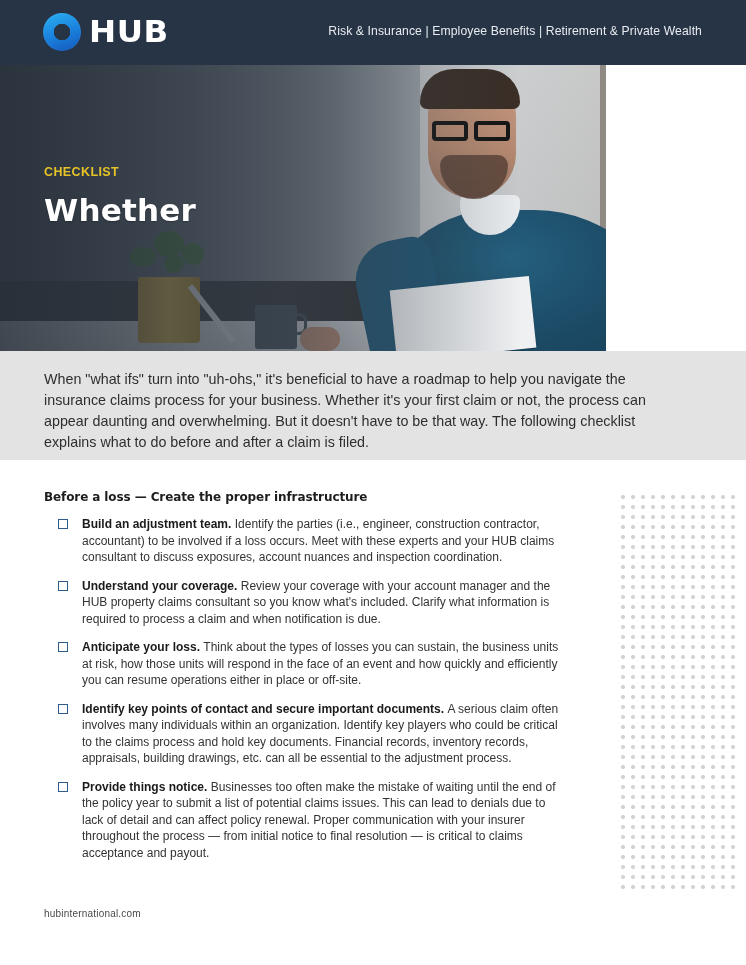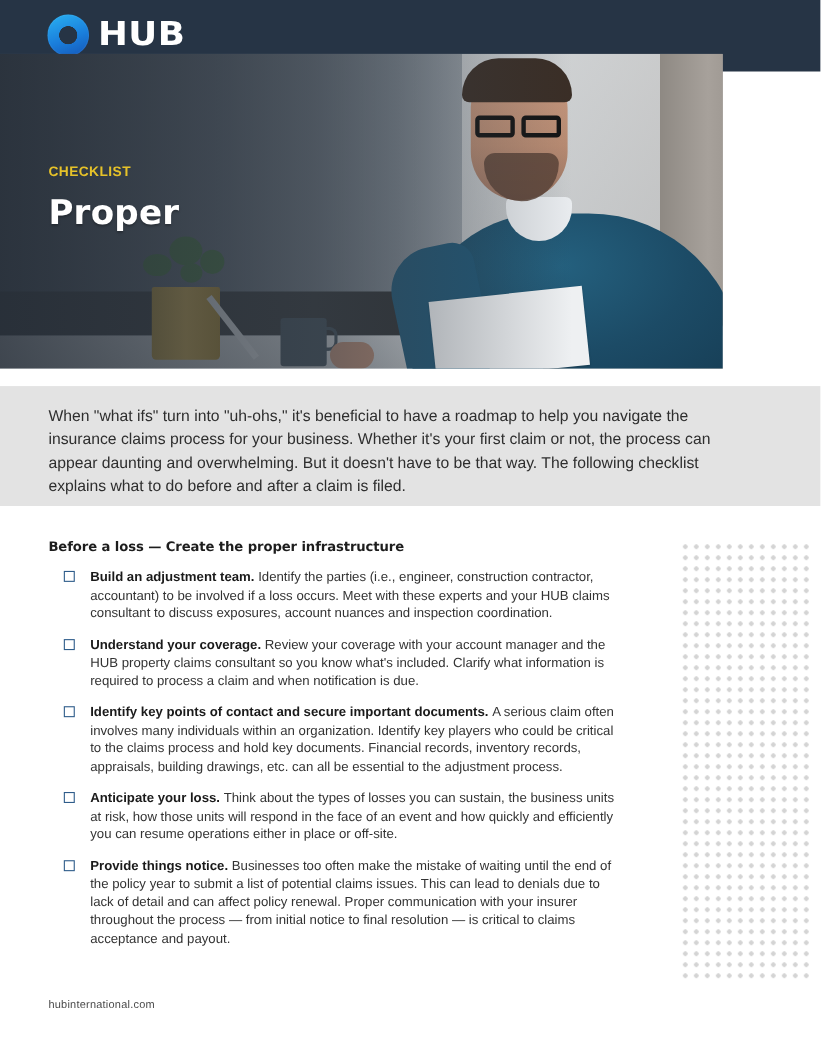--- a/index.html
+++ b/index.html
@@ -10,21 +10,21 @@
     .topbar { position: absolute; left: 0; top: 0; width: 746px; height: 65px; background: #263445; padding-left: 32px; }
     .logo { position: absolute; left: 43px; top: 12px; height: 40px; display: flex; align-items: center; }
     .logo-ring { width: 38px; height: 38px; border-radius: 50%;
       background: radial-gradient(circle at 50% 50%, #263445 0 8px, transparent 8.5px),
                   linear-gradient(160deg, #2ab2f2 0%, #1a7fdc 55%, #1456b8 100%);
       box-shadow: inset 0 0 0 1px rgba(255,255,255,0.05); }
     .logo-text { margin-left: 8px; font-family: "DejaVu Sans", sans-serif; font-weight: 900; font-size: 30px; letter-spacing: 0.5px; color: #ffffff; line-height: 1; transform: scaleX(1.08); transform-origin: left center; }
     .tagline { position: absolute; right: 44px; top: 24px; color: #e8ecf0; font-size: 12.2px; letter-spacing: 0.1px; }
 
     
-    .hero { position: absolute; left: 0; top: 49px; width: 657px; height: 286px; overflow: hidden;
+    .hero { position: absolute; left: 0; top: 65px; width: 606px; height: 286px; overflow: hidden;
       background: linear-gradient(90deg, #3e4752 0%, #5a6470 30%, #7f8891 55%, #b8bcbf 78%, #9c9794 100%); }
     .hero .wall-light { position: absolute; left: 420px; top: 0; width: 190px; height: 270px; background: linear-gradient(180deg, #d6d8d9, #c5c7c8); opacity: .75; }
     .hero .curtain { position: absolute; left: 600px; top: 0; width: 146px; height: 286px; background: linear-gradient(90deg, #8e8983 0%, #a7a19b 30%, #928c86 60%, #a9a39d 100%); }
     .hero .shade { position: absolute; left: 0; top: 0; width: 520px; height: 286px; background: linear-gradient(90deg, rgba(40,48,58,.85) 0%, rgba(55,63,72,.6) 55%, rgba(70,78,86,0) 100%); }
     .hero .shelf { position: absolute; left: 0; top: 216px; width: 400px; height: 40px; background: #2d3033; }
     .hero .desk { position: absolute; left: 0; top: 256px; width: 746px; height: 30px; background: linear-gradient(180deg, #cfd2d5, #bfc3c6); }
     .hero .pot { position: absolute; left: 138px; top: 212px; width: 62px; height: 66px; background: linear-gradient(90deg, #b8922e, #d3aa43 50%, #a98426); border-radius: 2px 2px 4px 4px; }
     .hero .plant { position: absolute; left: 120px; top: 160px; width: 100px; height: 60px; }
     .hero .plant span { position: absolute; background: #3f6e3b; border-radius: 50%; }
     .hero .mug { position: absolute; left: 255px; top: 240px; width: 42px; height: 44px; background: #3c4a55; border-radius: 3px; }
@@ -66,20 +66,21 @@
     .footer { position: absolute; left: 44px; top: 908px; font-size: 10px; color: #4a4a4a; letter-spacing: 0.2px; }
   </style>
 </head>
 <body>
 
 <div class="topbar">
   <div class="logo">
     <div class="logo-ring"></div>
     <div class="logo-text">HUB</div>
   </div>
+  <div class="tagline">Risk &amp; Insurance | Employee Benefits | Retirement &amp; Private Wealth</div>
 </div>
 
 <div class="hero">
   <div class="wall-light"></div>
   <div class="curtain"></div>
   <div class="shelf"></div>
   <div class="desk"></div>
   <div class="plant">
     <span style="left:10px;top:22px;width:26px;height:20px;"></span>
     <span style="left:34px;top:6px;width:30px;height:26px;"></span>
@@ -100,21 +101,21 @@
     <span style="left:4px;"></span>
       <span style="left:46px;"></span>
   </div>
   <div class="paper"></div>
   <div class="hand"></div>
   <div class="shade"></div>
 
   <div class="hero-text">
     <div class="eyebrow">CHECKLIST</div>
     <div class="title">
-      <div>Proper</div>
+      <div>Whether</div>
     </div>
   </div>
 </div>
 
 <div class="intro">
   <p>When "what ifs" turn into "uh-ohs," it's beneficial to have a roadmap to help you navigate the insurance claims process for your business. Whether it's your first claim or not, the process can appear daunting and overwhelming. But it doesn't have to be that way. The following checklist explains what to do before and after a claim is filed.</p>
 </div>
 
 <div class="content">
   <div class="section-head">Before a loss — Create the proper infrastructure</div>
@@ -124,27 +125,27 @@
       <b>Build an adjustment team. </b>
       <span>Identify the parties (i.e., engineer, construction contractor, accountant) to be involved if a loss occurs. Meet with these experts and your HUB claims consultant to discuss exposures, account nuances and inspection coordination.</span>
     </li>
     <li class="item">
       <span class="box"></span>
       <b>Understand your coverage. </b>
       <span>Review your coverage with your account manager and the HUB property claims consultant so you know what's included. Clarify what information is required to process a claim and when notification is due.</span>
     </li>
     <li class="item">
       <span class="box"></span>
-      <b>Identify key points of contact and secure important documents. </b>
-      <span>A serious claim often involves many individuals within an organization. Identify key players who could be critical to the claims process and hold key documents. Financial records, inventory records, appraisals, building drawings, etc. can all be essential to the adjustment process.</span>
+      <b>Anticipate your loss. </b>
+      <span>Think about the types of losses you can sustain, the business units at risk, how those units will respond in the face of an event and how quickly and efficiently you can resume operations either in place or off-site.</span>
     </li>
     <li class="item">
       <span class="box"></span>
-      <b>Anticipate your loss. </b>
-      <span>Think about the types of losses you can sustain, the business units at risk, how those units will respond in the face of an event and how quickly and efficiently you can resume operations either in place or off-site.</span>
+      <b>Identify key points of contact and secure important documents. </b>
+      <span>A serious claim often involves many individuals within an organization. Identify key players who could be critical to the claims process and hold key documents. Financial records, inventory records, appraisals, building drawings, etc. can all be essential to the adjustment process.</span>
     </li>
     <li class="item">
       <span class="box"></span>
       <b>Provide things notice. </b>
       <span>Businesses too often make the mistake of waiting until the end of the policy year to submit a list of potential claims issues. This can lead to denials due to lack of detail and can affect policy renewal. Proper communication with your insurer throughout the process — from initial notice to final resolution — is critical to claims acceptance and payout.</span>
     </li>
   </ul>
 </div>
 
 <div class="dots"></div>

